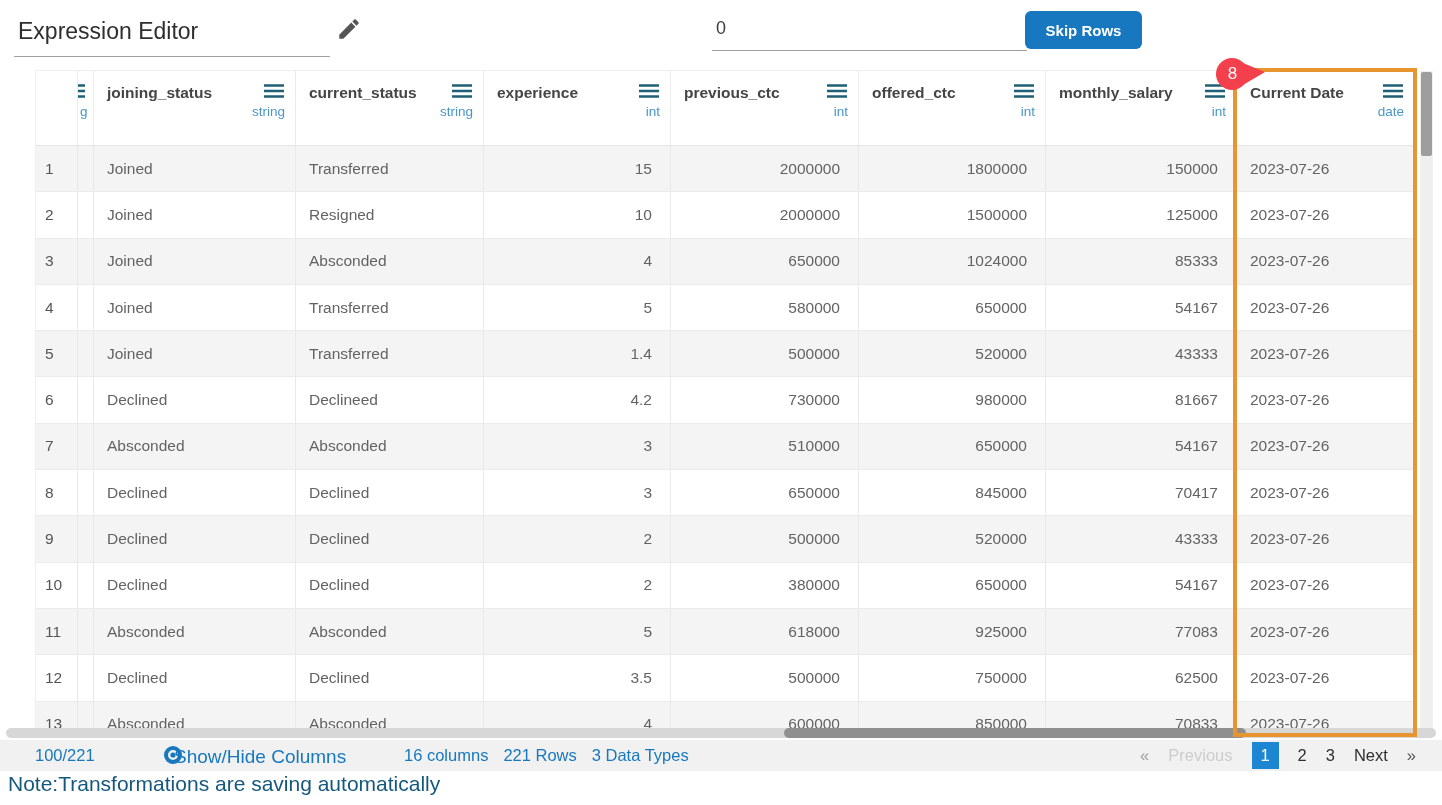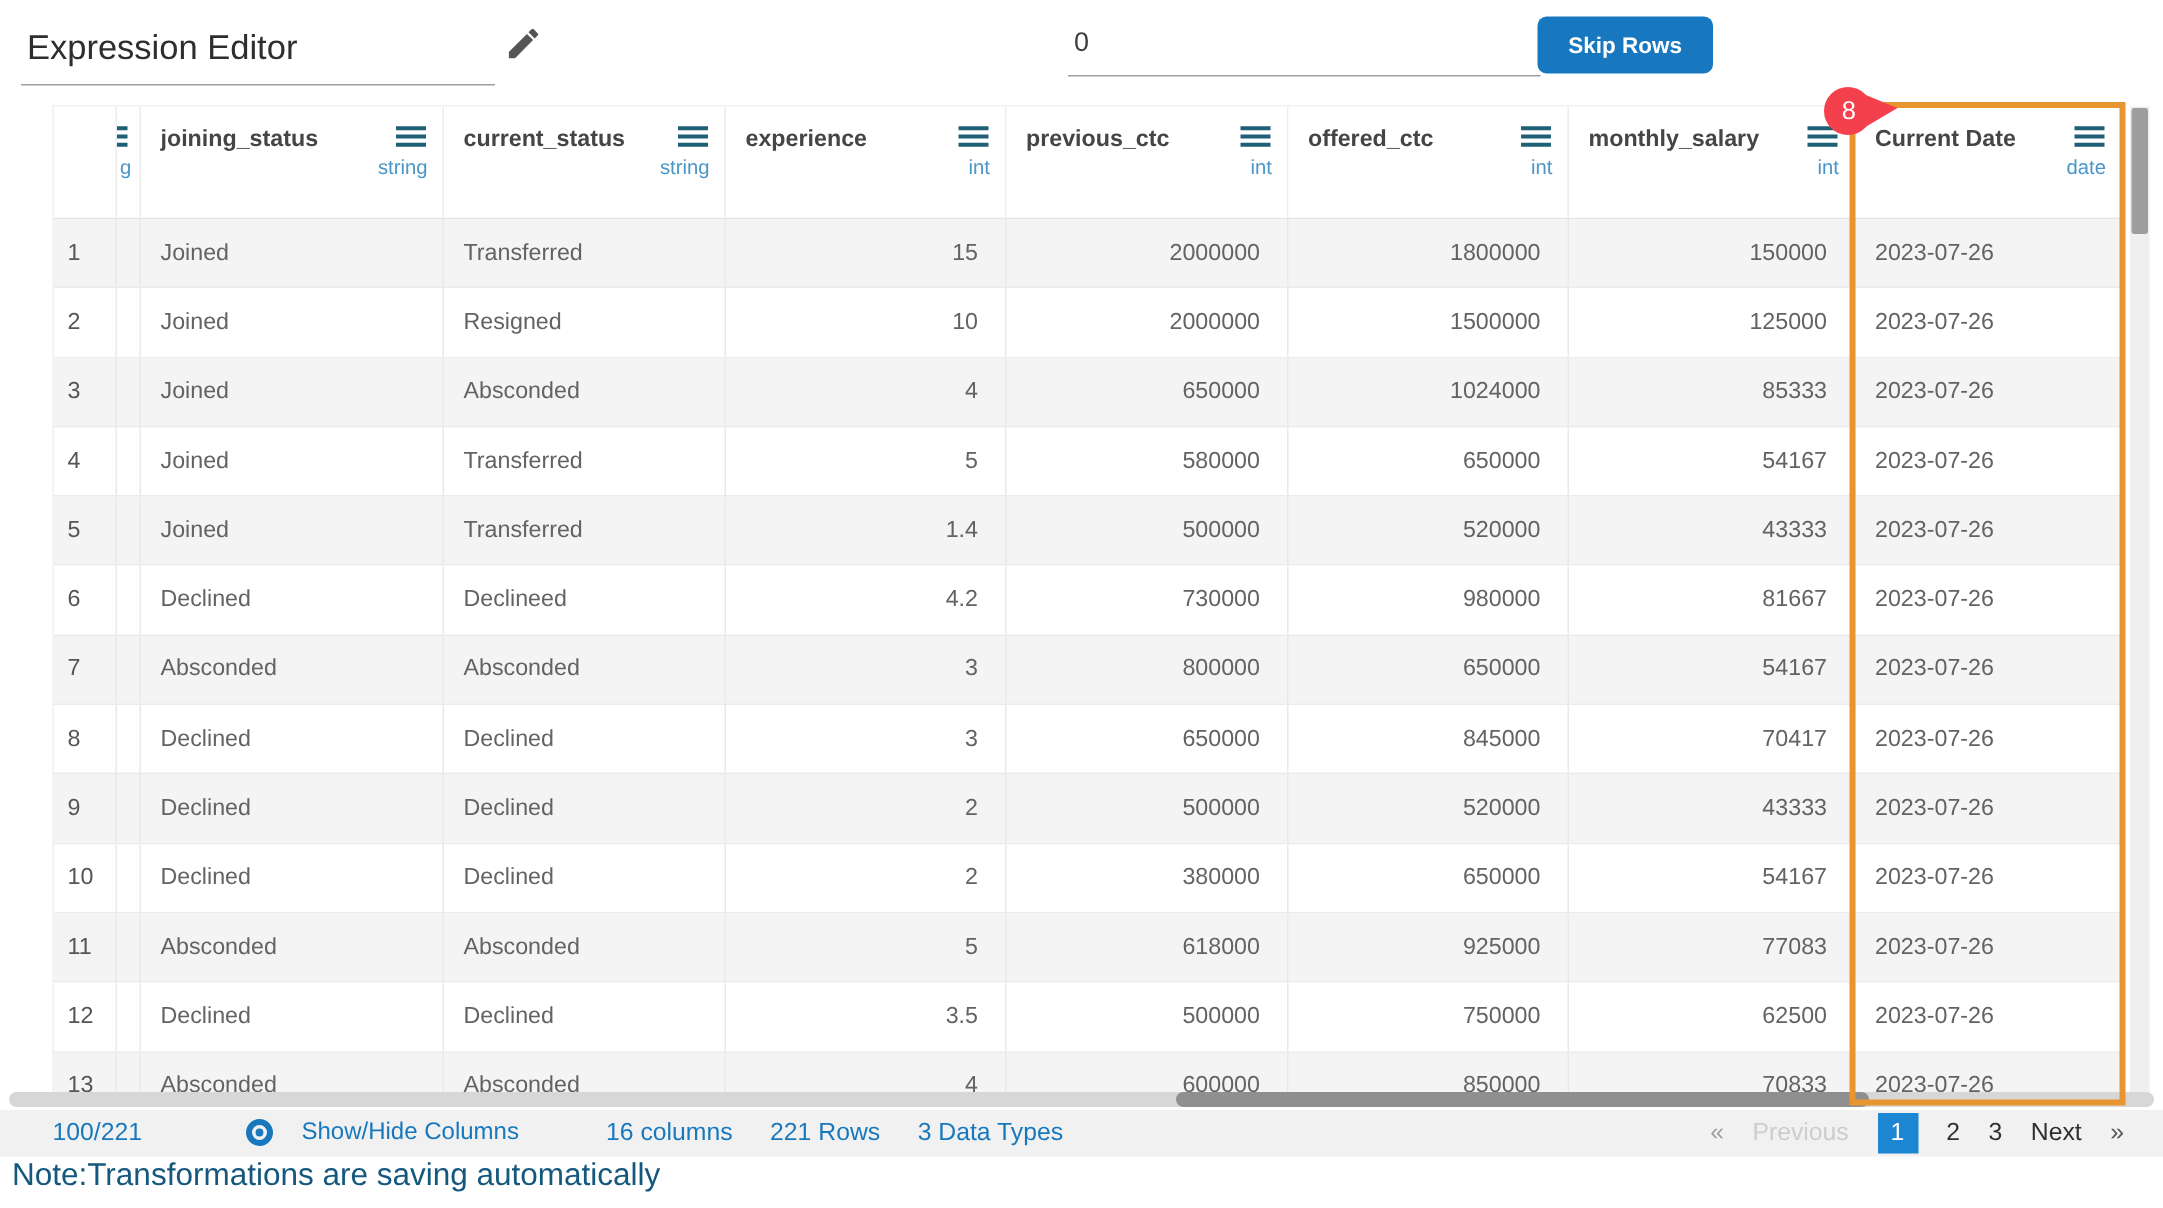--- a/index.html
+++ b/index.html
@@ -78,22 +78,22 @@
   
   .vscroll { position: absolute; left: 1420px; top: 71px; width: 13px; height: 657px; background: #efefef; z-index: 5; }
   .vthumb  { position: absolute; left: 1px; top: 1px; width: 11px; height: 84px; background: #9e9e9e; border-radius: 2px; }
   .hscroll { position: absolute; left: 6px; top: 728px; width: 1430px; height: 10px; background: #d7d7d7; border-radius: 5px; z-index: 5; }
   .hthumb  { position: absolute; left: 778px; top: 0; width: 462px; height: 10px; background: #8f8f8f; border-radius: 5px; }
 
   
   .footerbar { position: absolute; left: 0; top: 740px; width: 1442px; height: 31px; background: #f1f1f1; z-index: 2; }
   .counter  { position: absolute; left: 35px;  top: 6px; font-size: 16.5px; color: #1878be; }
   .eye      { position: absolute; left: 162px; top: 4px; width: 22px; height: 22px; cursor: pointer; }
-  .showhide { position: absolute; left: 201px; top: 6px; font-size: 16px; color: #1878be; cursor: pointer; }
-  .stats    { position: absolute; left: 404px; top: 6px; display: flex; gap: 25px; font-size: 16.5px; color: #1878be; }
+  .showhide { position: absolute; left: 174px; top: 6px; font-size: 19px; color: #1878be; cursor: pointer; }
+  .stats    { position: absolute; left: 404px; top: 6px; display: flex; gap: 15px; font-size: 16.5px; color: #1878be; }
   .pager    { position: absolute; right: 26px; top: 2px; height: 27px; display: flex; align-items: center; gap: 19px; font-size: 16.5px; }
   .pg-laquo { color: #9e9e9e; cursor: pointer; }
   .pg-prev  { color: #cdcdcd; cursor: pointer; }
   .pg-num   { color: #303030; cursor: pointer; }
   .pg-active{ width: 27px; height: 27px; background: #1d86d2; color: #fff; display: flex; align-items: center; justify-content: center; cursor: pointer; }
   .pg-next  { color: #2f2f2f; cursor: pointer; }
   .pg-raquo { color: #555; cursor: pointer; }
 
   .note { position: absolute; left: 8px; top: 772px; font-size: 21px; color: #14587d; z-index: 2; }
 </style>
@@ -235,21 +235,21 @@
         <div class="cell c6 a-right">980000</div>
         <div class="cell c7 a-right">81667</div>
         <div class="cell c8 a-left">2023-07-26</div>
       </div>
       <div class="row">
         <div class="cell c0 a-left">7</div>
         <div class="cell c1 a-left"></div>
         <div class="cell c2 a-left">Absconded</div>
         <div class="cell c3 a-left">Absconded</div>
         <div class="cell c4 a-right">3</div>
-        <div class="cell c5 a-right">800000</div>
+        <div class="cell c5 a-right">510000</div>
         <div class="cell c6 a-right">650000</div>
         <div class="cell c7 a-right">54167</div>
         <div class="cell c8 a-left">2023-07-26</div>
       </div>
       <div class="row">
         <div class="cell c0 a-left">8</div>
         <div class="cell c1 a-left"></div>
         <div class="cell c2 a-left">Declined</div>
         <div class="cell c3 a-left">Declined</div>
         <div class="cell c4 a-right">3</div>

